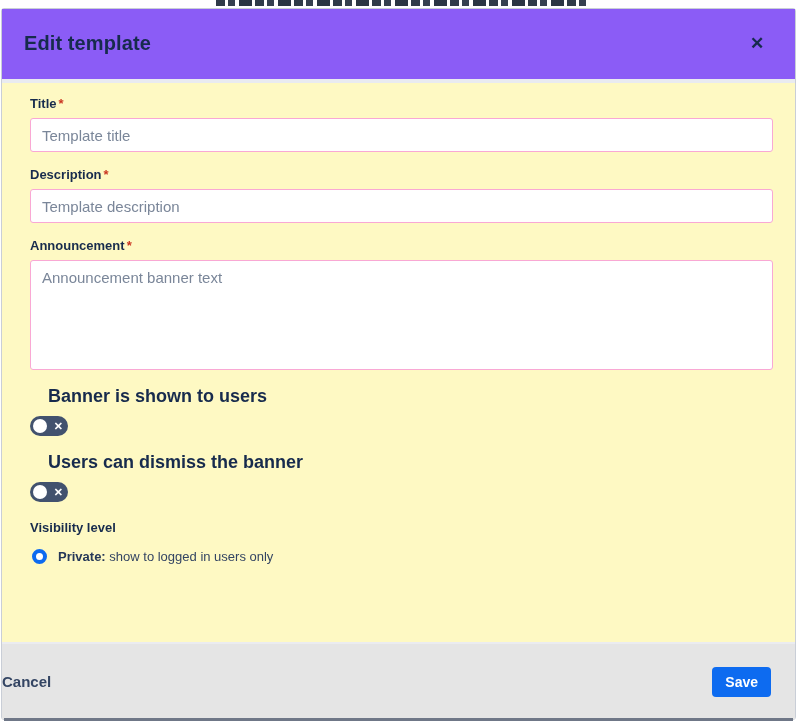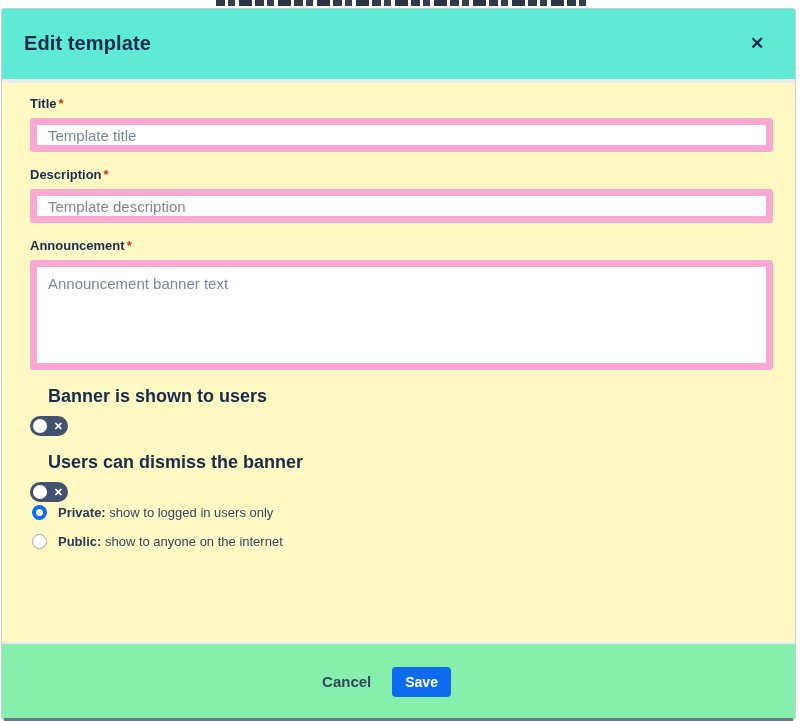--- a/index.html
+++ b/index.html
@@ -23,21 +23,21 @@
     position: absolute; left: 1px; top: 8px; width: 795px; height: 712px;
     background: #ffffff;
     border: 1px solid #c9ced7;
     border-radius: 3px;
   }
   .modal-bottom-shadow {
     position: absolute; left: 2px; right: 2px; bottom: -2px; height: 3px;
     background: #6f7787;
   }
 
-  .modal-header { position: relative; height: 70px; background: #5eead4; }
+  .modal-header { position: relative; height: 70px; background: #8b5cf6; }
   .modal-title {
     position: absolute; left: 22px; top: 23px;
     font-size: 20px; font-weight: 700; color: #172b4d;
     letter-spacing: .1px;
   }
   .close-btn {
     position: absolute; right: 25px; top: 22px;
     width: 26px; height: 26px;
     background: none; border: none; cursor: pointer;
     font-size: 17px; font-weight: 600; color: #172b4d;
@@ -50,21 +50,21 @@
   .modal-body { height: 559px; padding: 0 22px 0 28px; background: #fef9c3; }
 
   .field-label {
     font-size: 13px; font-weight: 700; color: #172b4d;
     padding-top: 13px; margin-bottom: 7px;
   }
   .required { color: #ca3521; margin-left: 2px; font-weight: 700; }
 
   .text-input {
     display: block; width: 100%; height: 34px;
-    border: 7px solid #f9a8d4; border-radius: 3px;
+    border: 1px solid #f9a8d4; border-radius: 3px;
     padding: 0 11px; font-size: 15px; color: #172b4d;
     font-family: "Liberation Sans", sans-serif;
     outline: none; background: #fff;
   }
   textarea.text-input {
     height: 110px; padding: 7px 11px; resize: none; line-height: 1.35;
   }
   .text-input::placeholder { color: #7a8699; opacity: 1; }
 
   .toggle-label {
@@ -101,21 +101,21 @@
     background: #ffffff; flex: 0 0 15px;
   }
   .radio-circle.checked { border: 4.5px solid #0d6bf0; }
   .radio-circle.unchecked { border: 1.5px solid #9aa1ad; }
   .radio-text { margin-left: 11px; font-size: 13px; color: #344563; }
   .radio-text b { color: #253858; font-weight: 700; }
 
   .footer-divider { height: 2px; background: #ebecf0; }
   .modal-footer {
     height: 75px; display: flex; align-items: center;
-    justify-content: center; padding-right: 24px; background: #86efac;
+    justify-content: space-between; padding-right: 24px; background: #e5e5e5;
   }
   .cancel-btn {
     background: none; border: none; cursor: pointer;
     font-size: 15px; font-weight: 700; color: #344563;
     margin-right: 21px;
     font-family: "Liberation Sans", sans-serif;
   }
   .save-btn {
     min-width: 54px; height: 30px; padding: 0 13px;
     background: #0d6bf0; color: #ffffff;
@@ -160,30 +160,27 @@
       <span class="knob"></span>
       <span class="x-glyph">✕</span>
     </button>
 
     <div class="toggle-label">Users can dismiss the banner</div>
     <button class="toggle" aria-checked="false">
       <span class="knob"></span>
       <span class="x-glyph">✕</span>
     </button>
 
+    <div class="section-label">Visibility level</div>
 
     <div class="radio-row">
       <span class="radio-circle checked"></span>
       <span class="radio-text"><b>Private:</b><span> show to logged in users only</span></span>
     </div>
 
-    <div class="radio-row">
-      <span class="radio-circle unchecked"></span>
-      <span class="radio-text"><b>Public:</b><span> show to anyone on the internet</span></span>
-    </div>
 
   </div>
 
   <div class="footer-divider"></div>
 
   <div class="modal-footer">
     <button class="cancel-btn">Cancel</button>
     <button class="save-btn">Save</button>
   </div>
 

